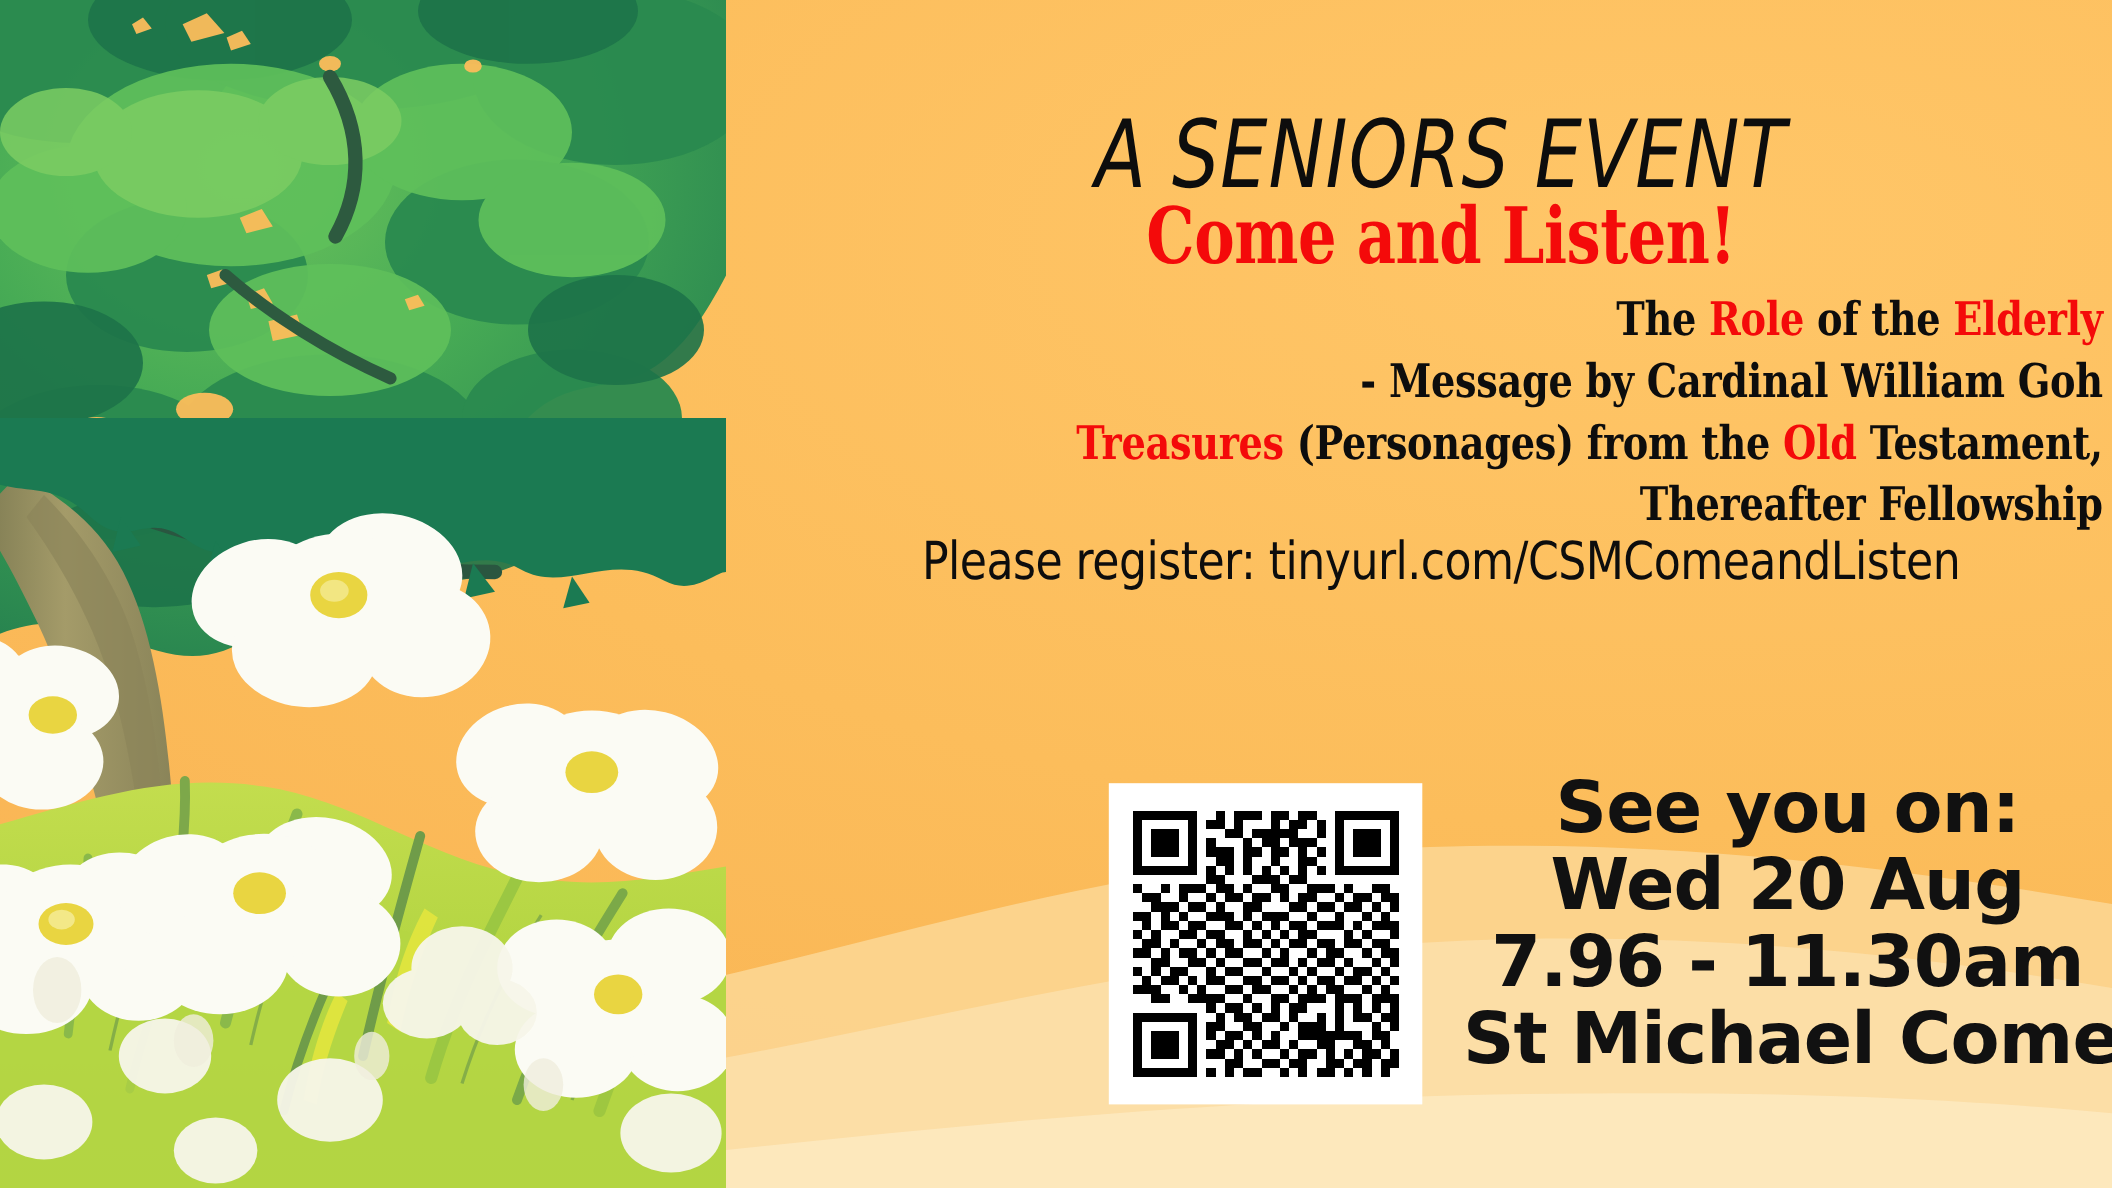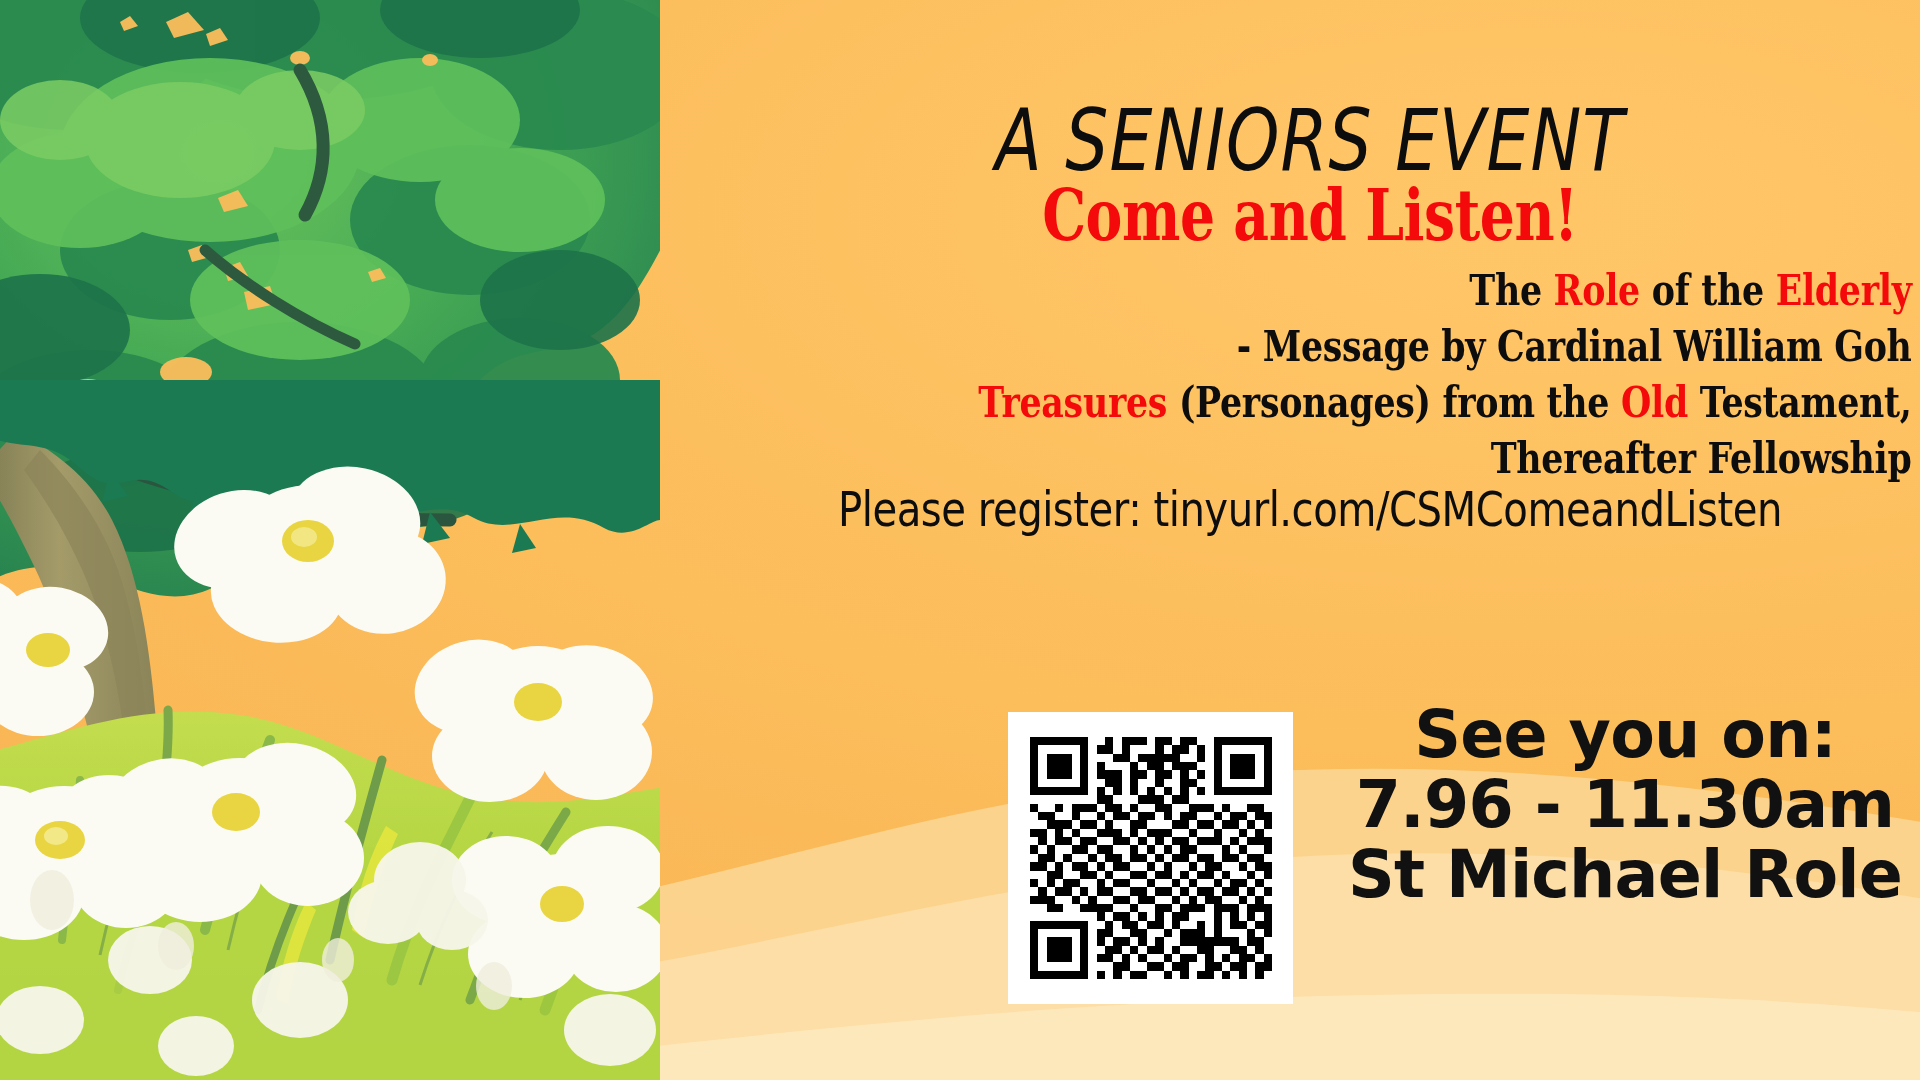--- a/index.html
+++ b/index.html
@@ -689,17 +689,18 @@
         <rect x="18" y="28" width="1" height="1" fill="#000000"></rect>
         <rect x="20" y="28" width="2" height="1" fill="#000000"></rect>
         <rect x="23" y="28" width="1" height="1" fill="#000000"></rect>
         <rect x="25" y="28" width="1" height="1" fill="#000000"></rect>
         <rect x="27" y="28" width="1" height="1" fill="#000000"></rect>
       </svg>
   </div>
 
   <div class="details">
     <div class="dline">See you on:</div>
+    <div class="dline">Wed 20 Aug</div>
     <div class="dline">7.96 - 11.30am</div>
-    <div class="dline">St Michael Role</div>
+    <div class="dline">St Michael Come</div>
   </div>
 
 </div>
 
 </body></html>

